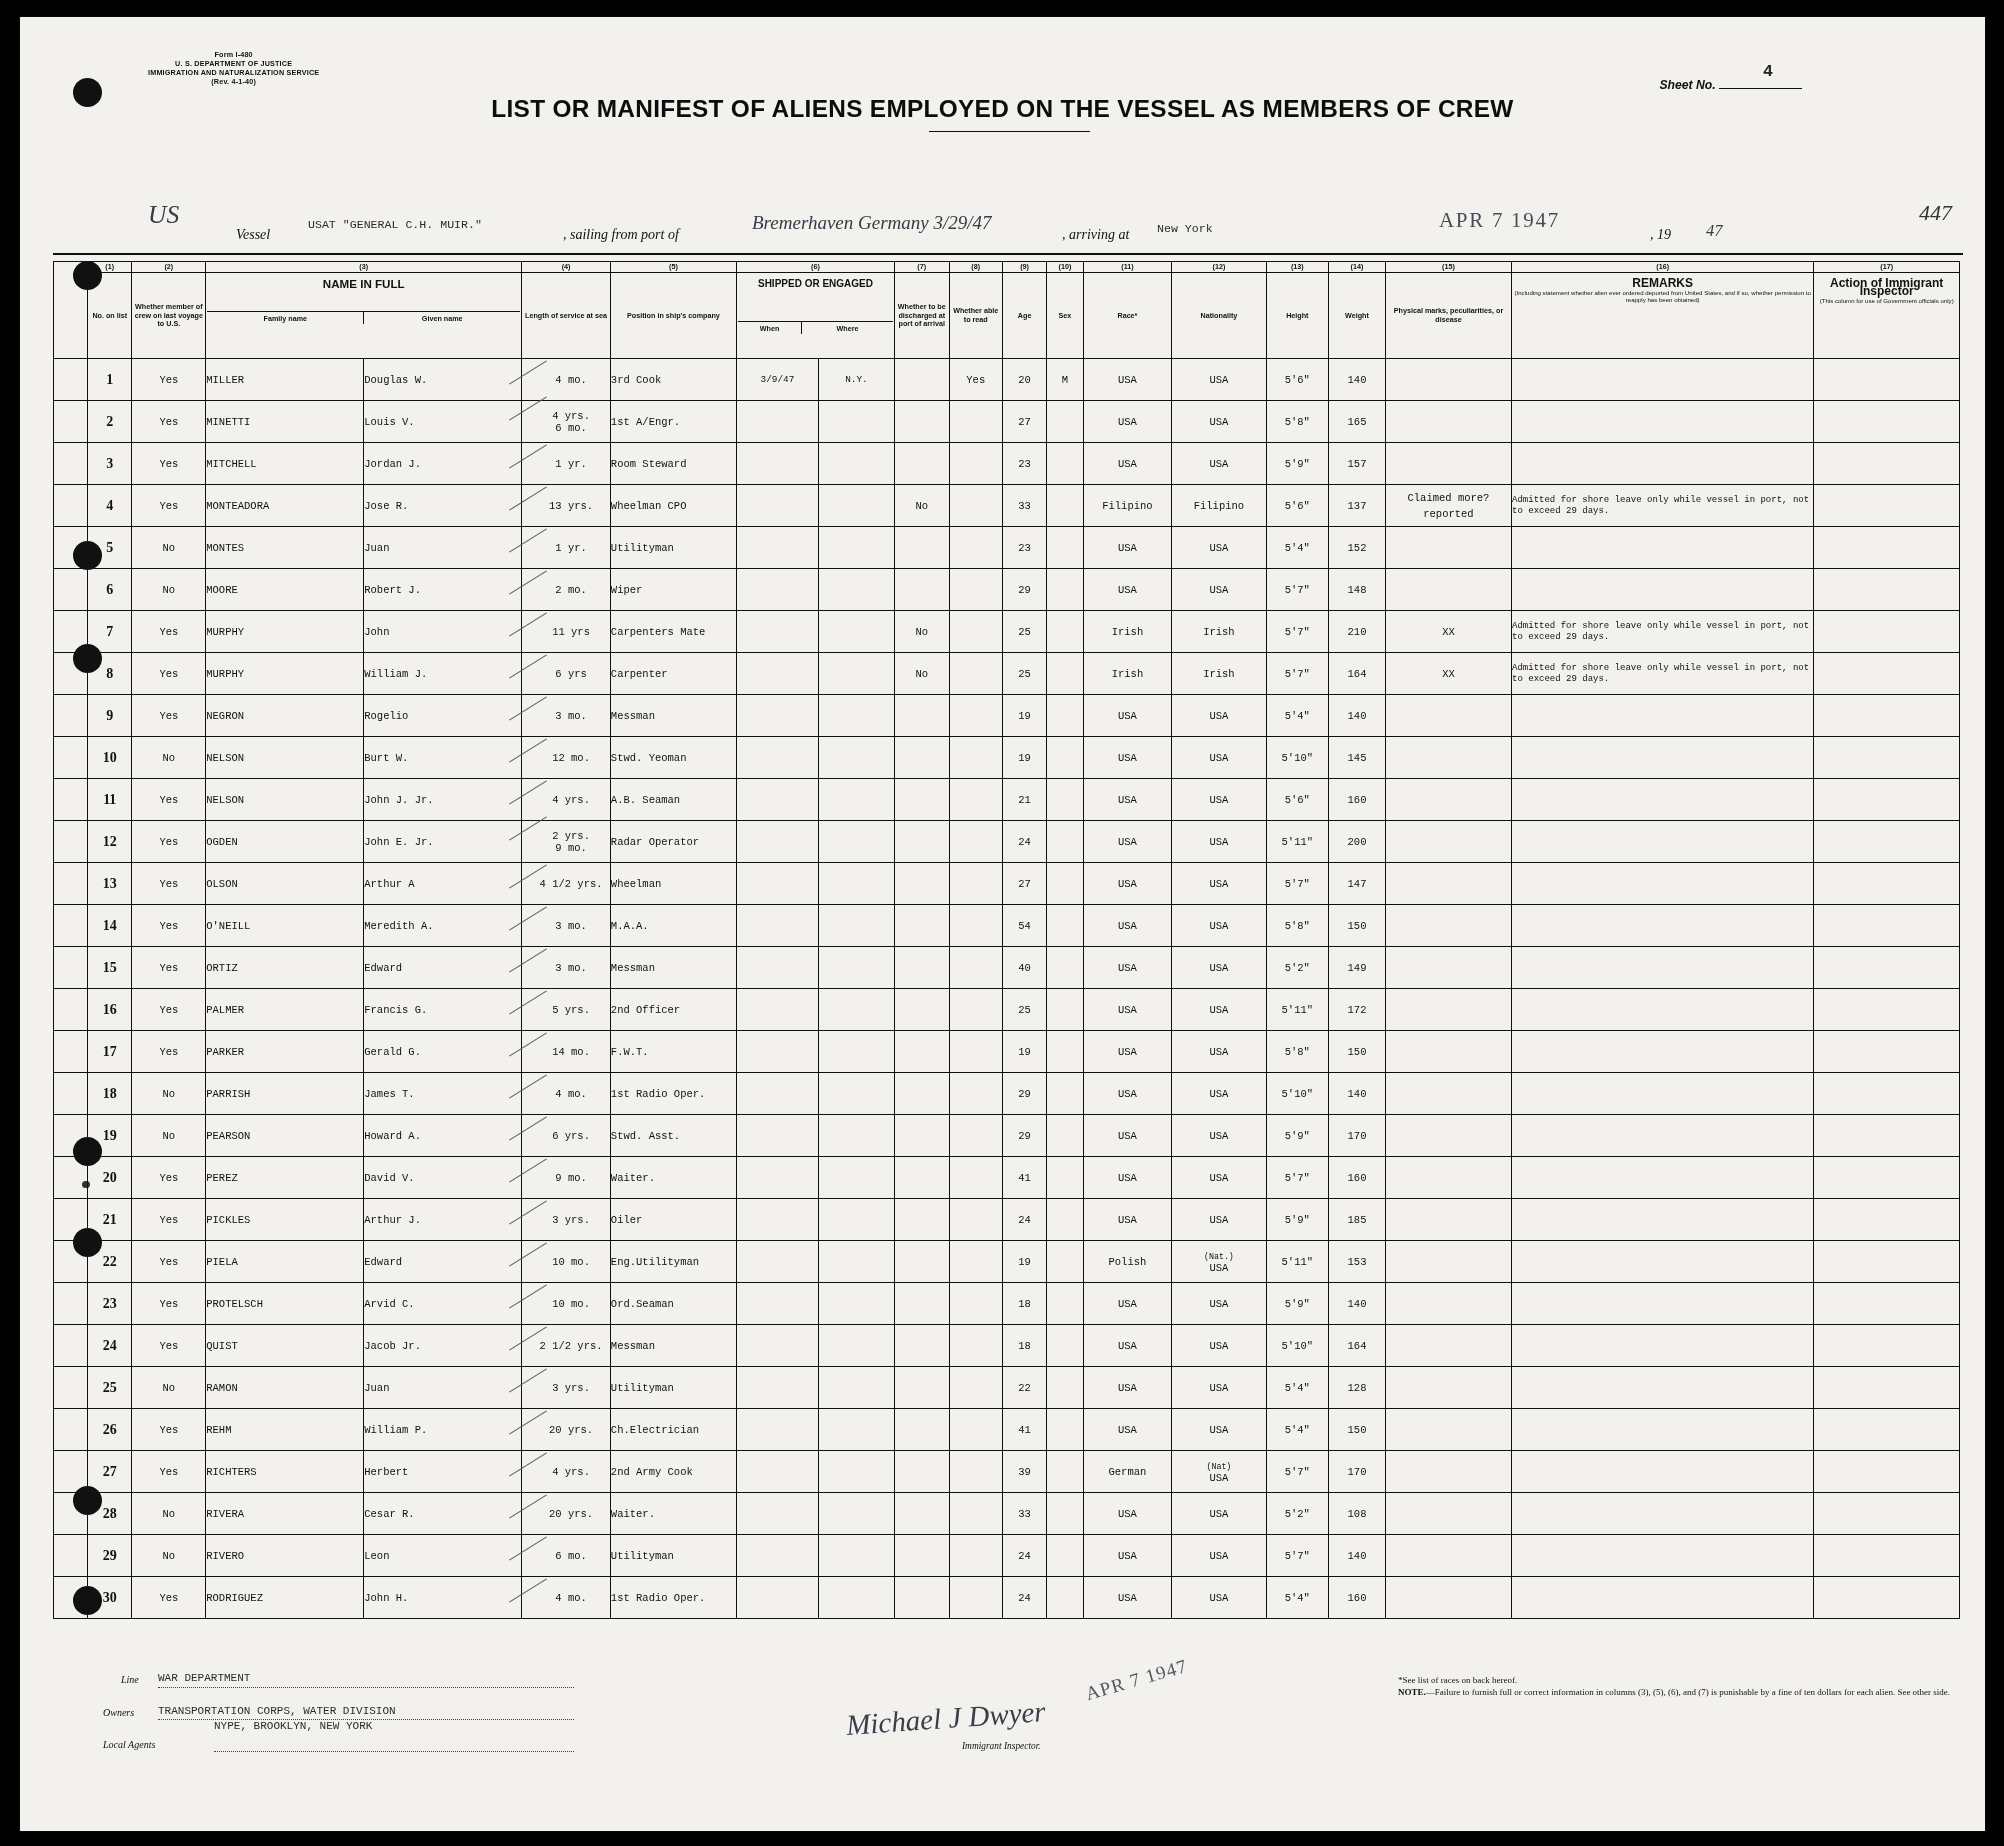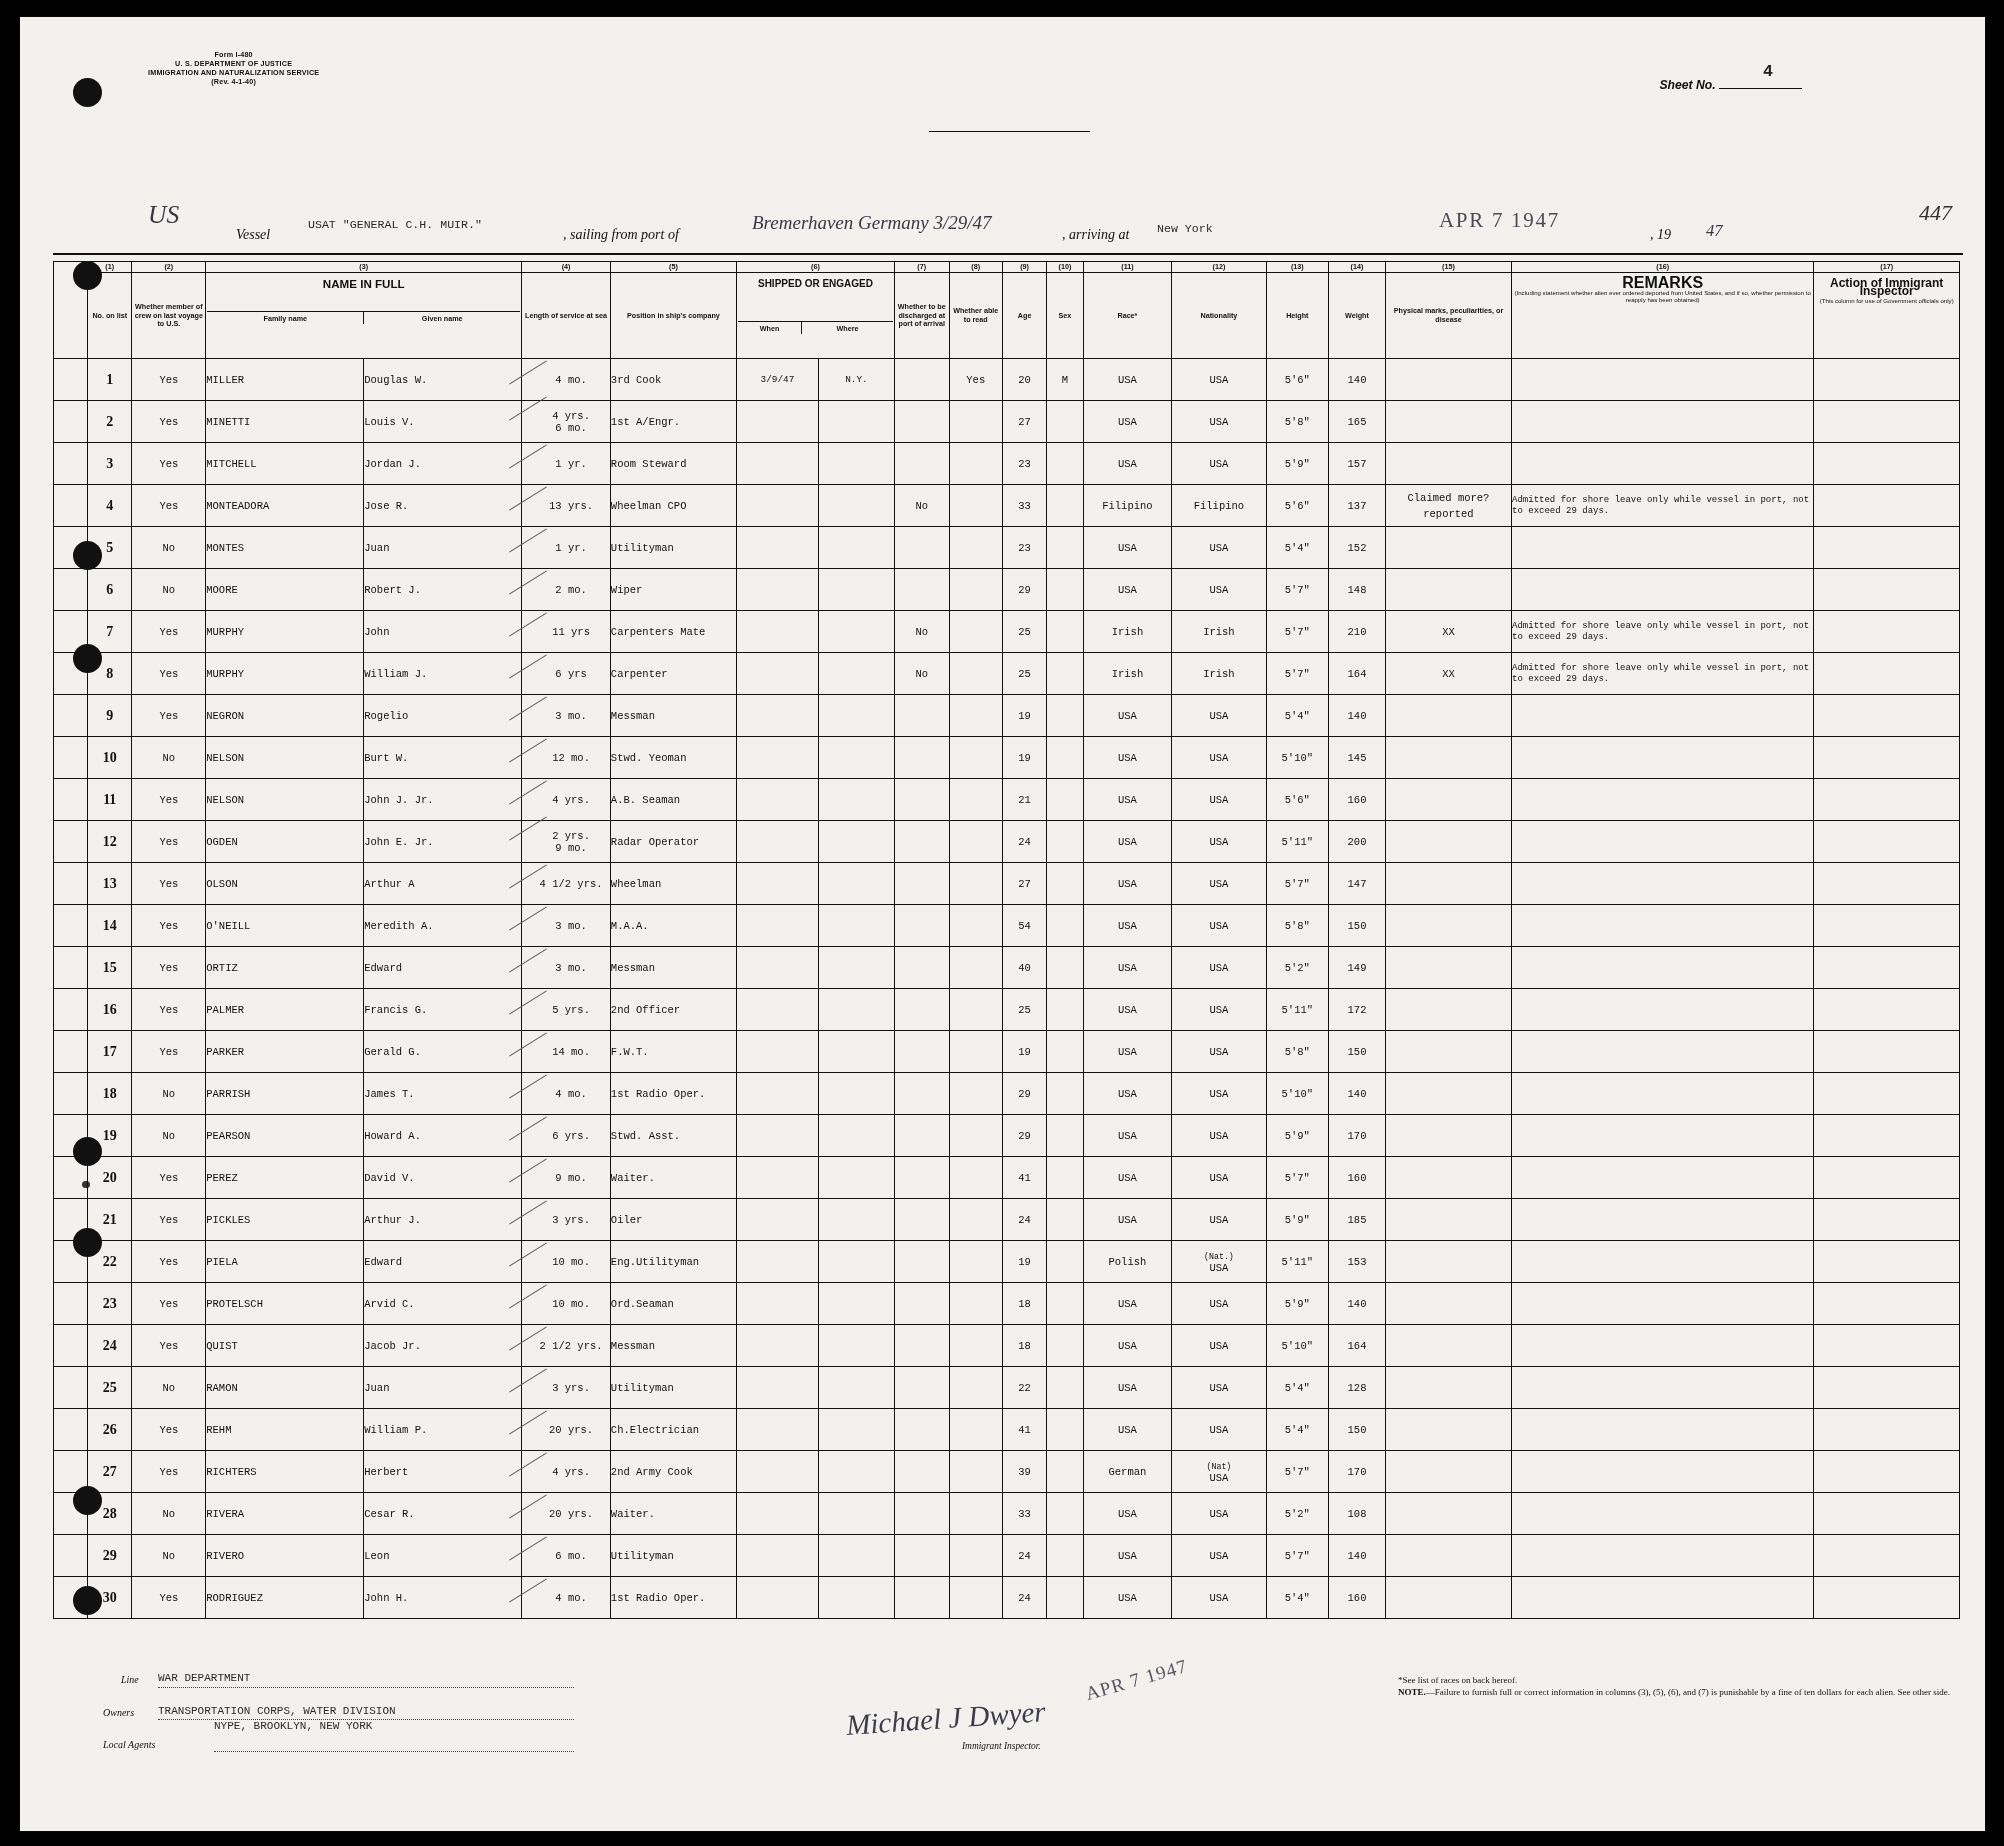--- a/index.html
+++ b/index.html
@@ -71,20 +71,21 @@
     <div>IMMIGRATION AND NATURALIZATION SERVICE</div>
     <div>(Rev. 4-1-40)</div>
   </div>
 
   <div class="sheetno">
     <span>Sheet No.</span>
     <span class="line"></span>
   </div>
   <div class="typed" style="right:212px;top:45px;font-size:16.6px;font-weight:bold;color:#222;">4</div>
 
+  <h1 class="title">LIST OR MANIFEST OF ALIENS EMPLOYED ON THE VESSEL AS MEMBERS OF CREW</h1>
   <div class="rule"></div>
 
   <div class="bigcode hand">US</div>
   <div class="pageno hand">447</div>
 
   <div class="vlabel" style="left:216px">Vessel</div>
   <div class="typed" style="left:288px;top:201px;font-size:11.6px;">USAT "GENERAL C.H. MUIR."</div>
   <div class="vlabel" style="left:543px">, sailing from port of</div>
   <div class="hand" style="left:732px;top:195px;font-size:19px;">Bremerhaven Germany 3/29/47</div>
   <div class="vlabel" style="left:1042px">, arriving at</div>
@@ -160,21 +161,21 @@
         <th>Whether to be discharged at port of arrival</th>
         <th>Whether able to read</th>
         <th>Age</th>
         <th>Sex</th>
         <th>Race*</th>
         <th>Nationality</th>
         <th>Height</th>
         <th>Weight</th>
         <th>Physical marks, peculiarities, or disease</th>
         <th style="vertical-align:top;padding-top:5.5px">
-          <div style="font-size:16px">REMARKS</div>
+          <div style="font-size:12px">REMARKS</div>
           <div style="font-size:6.1px;line-height:7.2px;font-weight:normal;margin-top:2.2px">(Including statement whether alien ever ordered deported from United States, and if so, whether permission to reapply has been obtained)</div>
         </th>
         <th style="vertical-align:top;padding-top:5.5px">
           <div style="font-size:12px">Action of Immigrant Inspector</div>
           <div style="font-size:6.1px;line-height:7.2px;font-weight:normal;margin-top:2.2px">(This column for use of Government officials only)</div>
         </th>
       </tr>
     </thead>
     <tbody id="tbody">
         <tr>

